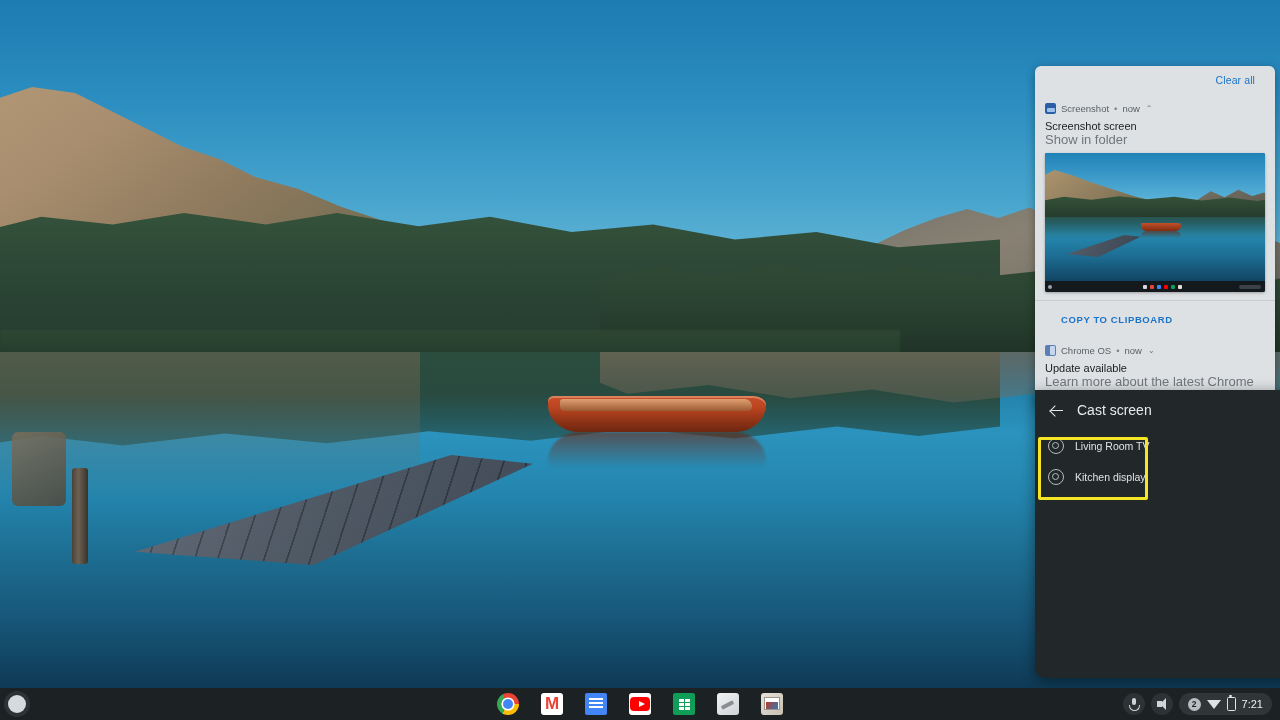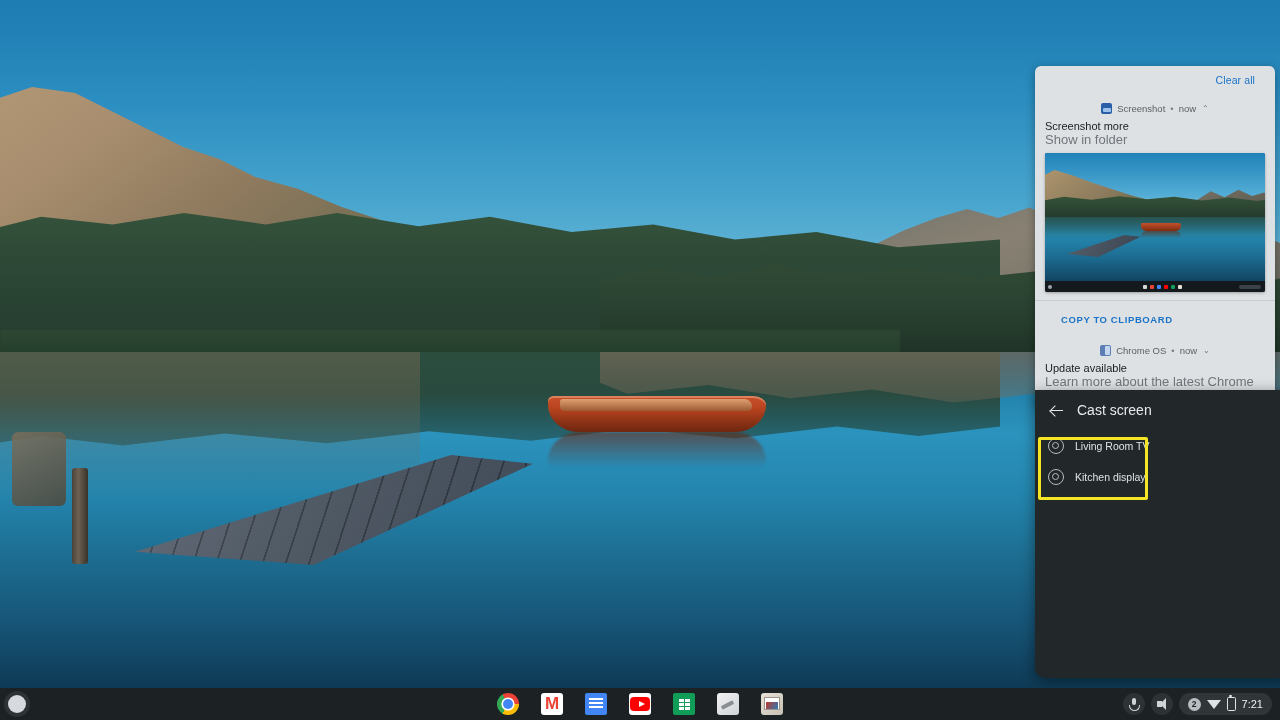--- a/index.html
+++ b/index.html
@@ -58,21 +58,21 @@
        background:linear-gradient(rgba(110,38,16,.6),rgba(60,40,40,0));
        border-radius:34px 34px 10px 6px/30px 30px 8px 6px;filter:blur(1px);}
 
   
   .notif-panel{position:absolute;left:1035px;top:66px;width:240px;
        background:#dee1e3;border-radius:6px 6px 10px 10px;
        box-shadow:0 2px 10px rgba(0,0,0,.35);overflow:hidden;}
   .clear-row{height:28px;display:flex;align-items:center;justify-content:flex-end;padding-right:20px;}
   .clear-all{color:#1a73c8;font-size:10.5px;letter-spacing:.1px;cursor:pointer;}
   .notif{background:#dee1e3;padding:6px 10px 8px 10px;}
-  .n-head{display:flex;align-items:center;gap:5px;height:16px;justify-content:center;}
+  .n-head{display:flex;align-items:center;gap:5px;height:16px;}
   .n-appicon{width:11px;height:11px;border-radius:2px;flex:none;position:relative;}
   .icon-screenshot{background:#2a5fa8;}
   .icon-screenshot::after{content:"";position:absolute;left:1.5px;bottom:1.5px;width:8px;height:4px;
        background:#9dc2ea;border-radius:1px;}
   .icon-chromeos{background:#5b7fb5;}
   .icon-chromeos::after{content:"";position:absolute;left:5px;top:1px;width:5px;height:9px;background:#c5d6ee;border-radius:1px;}
   .n-app{font-size:9.5px;color:#5a6066;}
   .n-dot{font-size:9.5px;color:#7b8187;}
   .n-time{font-size:9.5px;color:#5a6066;}
   .n-chev{font-size:8px;color:#6b7177;margin-left:1px;}
@@ -204,21 +204,21 @@
     </div>
 
     <div class="notif">
       <div class="n-head">
         <span class="n-appicon icon-screenshot"></span>
         <span class="n-app">Screenshot</span>
         <span class="n-dot">•</span>
         <span class="n-time">now</span>
         <span class="n-chev">⌃</span>
       </div>
-      <div class="n-title">Screenshot more</div>
+      <div class="n-title">Screenshot screen</div>
       <div class="n-body">Show in folder</div>
 
       <div class="thumb">
         <div class="t-sky"></div>
         <div class="t-mtn"></div>
         <div class="t-mtn2"></div>
         <div class="t-for"></div>
         <div class="t-lake"></div>
         <div class="t-refl"></div>
         <div class="t-dock"></div>

